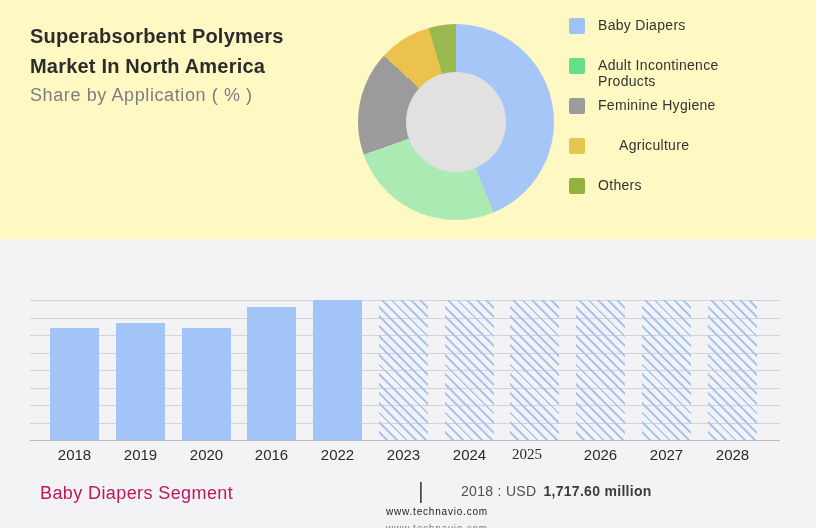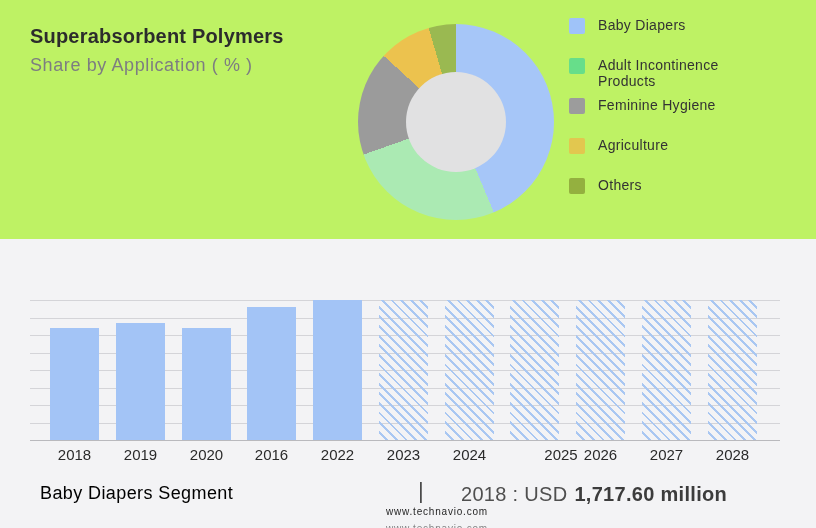--- a/index.html
+++ b/index.html
@@ -3,52 +3,53 @@
 <meta charset="utf-8">
 <style>
   html,body{margin:0;padding:0;}
   body{
     width:816px;height:528px;position:relative;overflow:hidden;
     background:#f3f3f5;
     font-family:"Liberation Sans","DejaVu Sans",sans-serif;
     -webkit-font-smoothing:antialiased;
   }
   
-  .header{position:absolute;left:0;top:0;width:816px;height:239px;background:#bef264;}
+  .header{position:absolute;left:0;top:0;width:816px;height:239px;background:#fef9c3;}
   .title-block{position:absolute;left:30px;top:21px;width:300px;}
   .title-line{font-size:20px;font-weight:bold;color:#2c2c2c;line-height:30px;letter-spacing:.2px;}
   .subtitle{margin-top:4px;font-size:18px;color:#7d7d81;letter-spacing:.6px;}
   .donut{position:absolute;left:358px;top:24px;width:196px;height:196px;border-radius:50%;}
   .donut-hole{position:absolute;left:48px;top:48px;width:100px;height:100px;border-radius:50%;background:#e1e1e2;}
   .legend{position:absolute;left:569px;top:0;width:240px;height:239px;}
   .legend-item{position:absolute;left:0;display:flex;align-items:flex-start;}
   .legend-swatch{width:16px;height:16px;border-radius:2px;flex:0 0 16px;margin-top:1px;}
   .legend-label{margin-left:13px;font-size:14px;line-height:16px;color:#333;white-space:pre-line;letter-spacing:.3px;}
   
   .gridline{position:absolute;left:30px;width:750px;height:1px;background:#d4d4d8;}
   .gridline.baseline{background:#b9b9bd;}
   .bar{position:absolute;width:49px;}
   .bar.solid{}
   .bar.hatched{}
   .year-label{position:absolute;width:60px;top:446px;text-align:center;font-size:15px;color:#2a2a2a;}
   
-  .segment-label{position:absolute;left:40px;top:483px;font-size:18px;color:#000000;letter-spacing:.4px;}
+  .segment-label{position:absolute;left:40px;top:483px;font-size:18px;color:#be185d;letter-spacing:.4px;}
   .footer-sep{position:absolute;left:418px;top:478px;font-size:22px;color:#4a4a4a;}
-  .stat{position:absolute;left:461px;top:483px;font-size:20px;color:#4f4f4f;letter-spacing:.3px;}
+  .stat{position:absolute;left:461px;top:483px;font-size:14px;color:#4f4f4f;letter-spacing:.3px;}
   .stat b{color:#3c3c3c;margin-left:7px;}
   .website{position:absolute;left:437px;top:506px;transform:translateX(-50%);
     font-size:10px;letter-spacing:.8px;color:#1f1f1f;white-space:nowrap;}
   .website-clone{top:523px;height:5px;overflow:hidden;opacity:.55;}
 </style>
 </head>
 <body>
 
 <div class="header">
   <div class="title-block">
     <div class="title-line">Superabsorbent Polymers</div>
+    <div class="title-line">Market In North America</div>
     <div class="subtitle">Share by Application ( % )</div>
   </div>
 
   <div class="donut" id="donut" style="background: conic-gradient(rgb(166, 198, 248) 0deg, rgb(166, 198, 248) 157.3deg, rgb(171, 234, 179) 157.3deg, rgb(171, 234, 179) 250.6deg, rgb(155, 155, 155) 250.6deg, rgb(155, 155, 155) 312.5deg, rgb(236, 194, 78) 312.5deg, rgb(236, 194, 78) 343.8deg, rgb(154, 185, 81) 343.8deg, rgb(154, 185, 81) 360deg);">
     <div class="donut-hole"></div>
   </div>
 
   <div class="legend" id="legend">
       <div class="legend-item" style="top: 57px;">
         <span class="legend-swatch" style="background: rgb(103, 222, 138);"></span>
@@ -56,21 +57,21 @@
 Products</span>
       </div>
       <div class="legend-item" style="top: 17px;">
         <span class="legend-swatch" style="background: rgb(159, 195, 249);"></span>
         <span class="legend-label">Baby Diapers</span>
       </div>
       <div class="legend-item" style="top: 97px; text-align: center;">
         <span class="legend-swatch" style="background: rgb(156, 156, 156);"></span>
         <span class="legend-label">Feminine Hygiene</span>
       </div>
-      <div class="legend-item" style="top: 137px;">
+      <div class="legend-item" style="top: 137px; gap: 21px;">
         <span class="legend-swatch" style="background: rgb(226, 199, 79);"></span>
         <span class="legend-label">Agriculture</span>
       </div>
       <div class="legend-item" style="top: 177px; text-align: right;">
         <span class="legend-swatch" style="background: rgb(148, 176, 63);"></span>
         <span class="legend-label">Others</span>
       </div>
     </div>
 </div>
 
@@ -92,21 +93,21 @@
     <div class="year-label" style="left: 176.5px;">2020</div>
     <div class="bar solid" style="left: 247px; top: 307px; height: 133px; background: rgb(163, 196, 246);"></div>
     <div class="year-label" style="left: 241.5px;">2016</div>
     <div class="bar solid" style="left: 313px; top: 300px; height: 140px; background: rgb(163, 196, 246);"></div>
     <div class="year-label" style="left: 307.5px;">2022</div>
     <div class="bar hatched" style="left: 379px; top: 300px; height: 140px; background-image: repeating-linear-gradient(45deg, transparent 0px, transparent 4.8px, rgb(169, 199, 242) 4.8px, rgb(169, 199, 242) 6.8px);"></div>
     <div class="year-label" style="left: 373.5px;">2023</div>
     <div class="bar hatched" style="left: 445px; top: 300px; height: 140px; background-image: repeating-linear-gradient(45deg, transparent 0px, transparent 4.8px, rgb(169, 199, 242) 4.8px, rgb(169, 199, 242) 6.8px);"></div>
     <div class="year-label" style="left: 439.5px;">2024</div>
     <div class="bar hatched" style="left: 510px; top: 300px; height: 140px; background-image: repeating-linear-gradient(45deg, transparent 0px, transparent 4.8px, rgb(169, 199, 242) 4.8px, rgb(169, 199, 242) 6.8px);"></div>
-    <div class="year-label" style="left: 531px;">2025</div>
+    <div class="year-label" style="left: 497px; font-family: Liberation Serif, serif;">2025</div>
     <div class="bar hatched" style="left: 576px; top: 300px; height: 140px; background-image: repeating-linear-gradient(45deg, transparent 0px, transparent 4.8px, rgb(169, 199, 242) 4.8px, rgb(169, 199, 242) 6.8px);"></div>
     <div class="year-label" style="left: 570.5px;">2026</div>
     <div class="bar hatched" style="left: 642px; top: 300px; height: 140px; background-image: repeating-linear-gradient(45deg, transparent 0px, transparent 4.8px, rgb(169, 199, 242) 4.8px, rgb(169, 199, 242) 6.8px);"></div>
     <div class="year-label" style="left: 636.5px;">2027</div>
     <div class="bar hatched" style="left: 708px; top: 300px; height: 140px; background-image: repeating-linear-gradient(45deg, transparent 0px, transparent 4.8px, rgb(169, 199, 242) 4.8px, rgb(169, 199, 242) 6.8px);"></div>
     <div class="year-label" style="left: 702.5px;">2028</div>
   </div>
 
 <div class="segment-label">Baby Diapers Segment</div>
 <div class="footer-sep">|</div>

